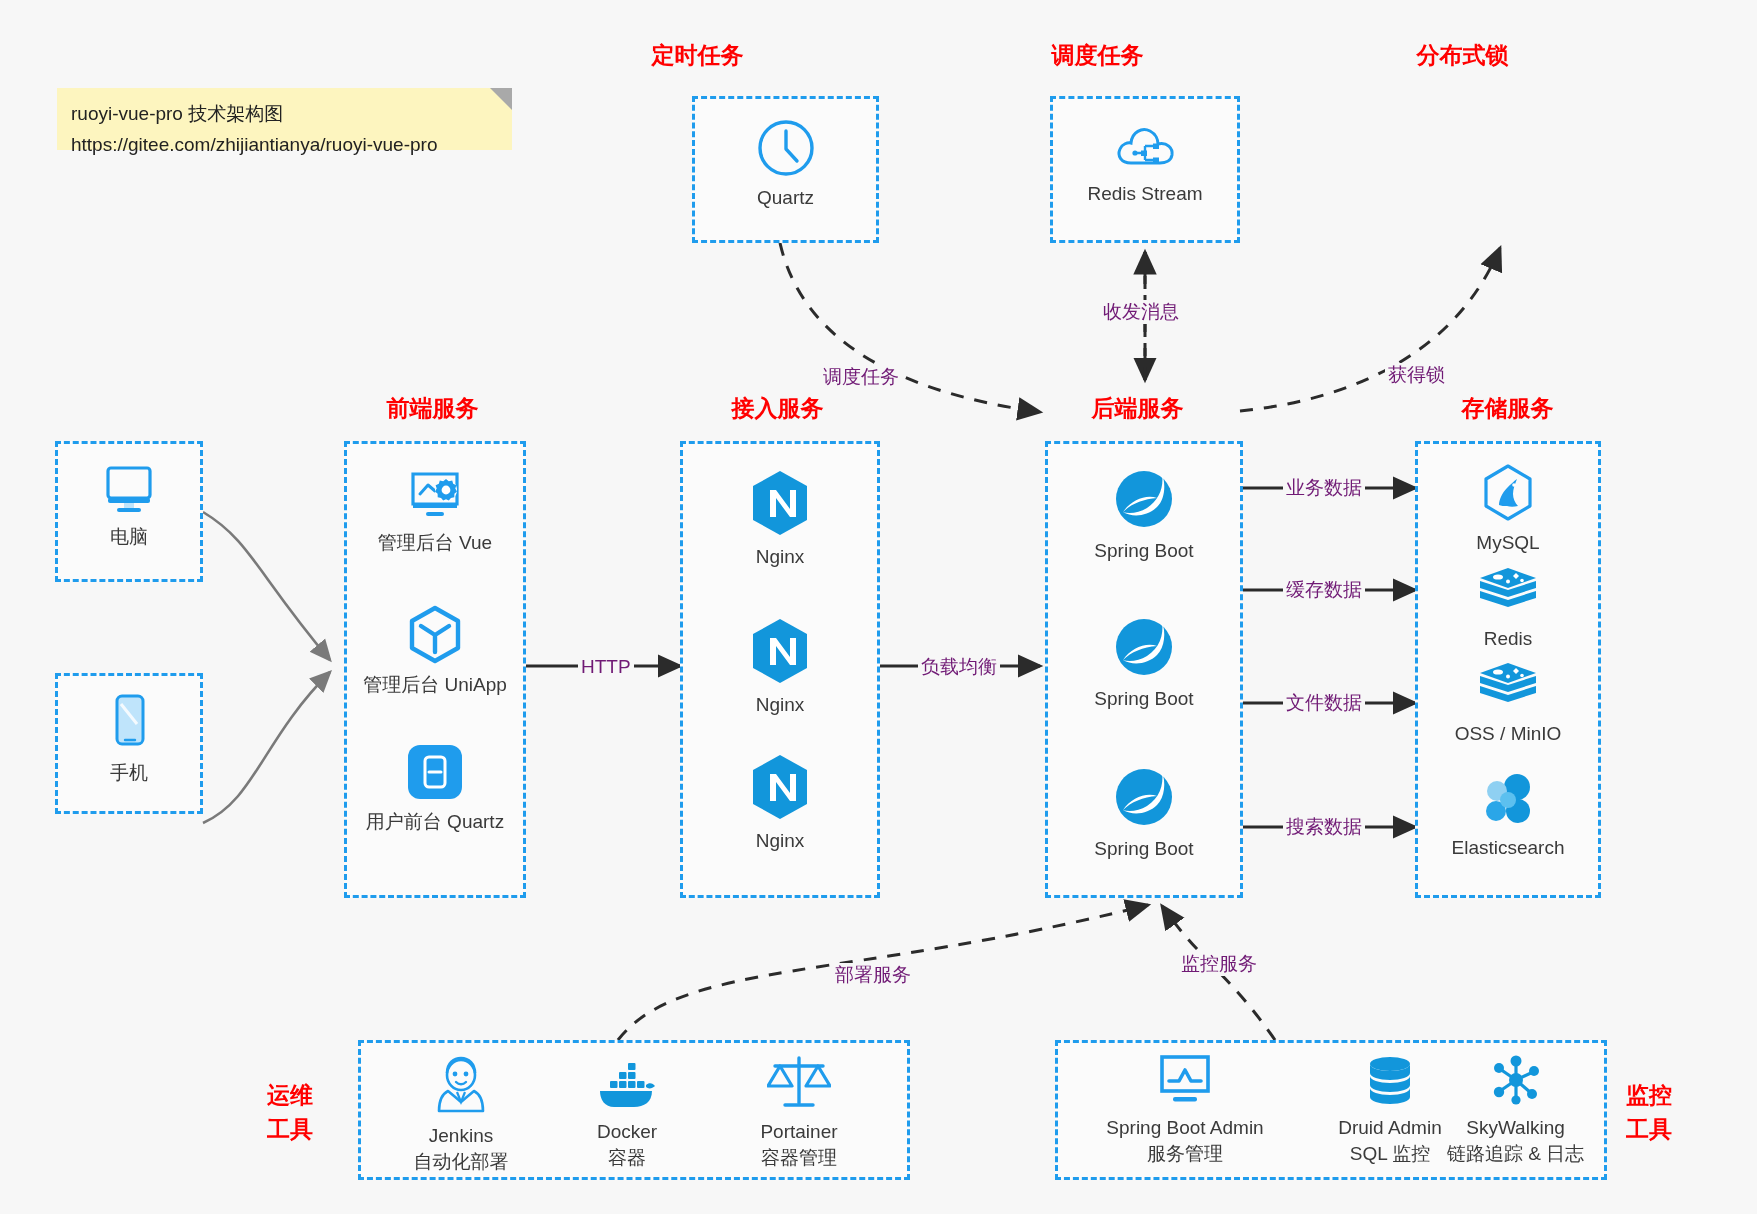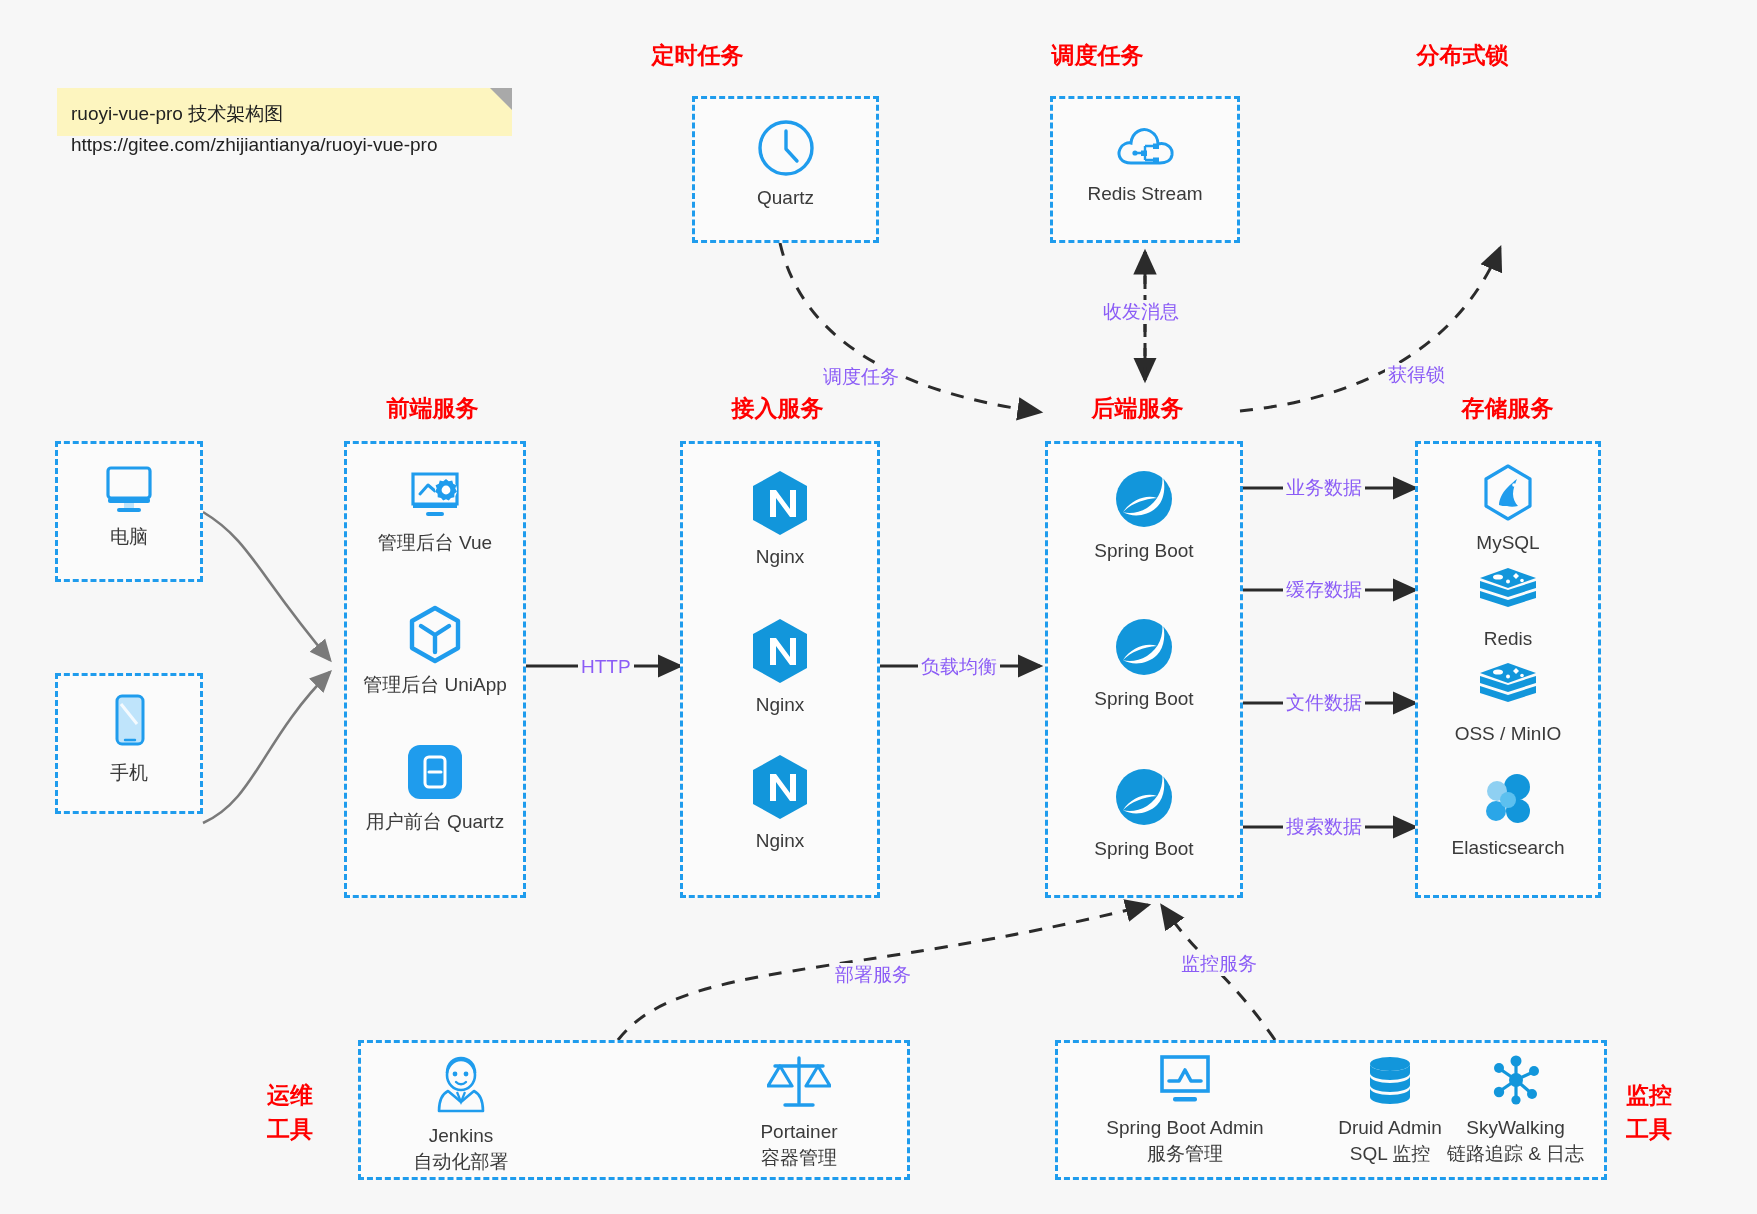--- a/index.html
+++ b/index.html
@@ -9,21 +9,21 @@
     background:#f7f7f7;
     font-family:"Liberation Sans","DejaVu Sans",sans-serif;
     overflow:hidden;
     position:relative;
   }
   #canvas{position:absolute;left:0;top:0;width:1757px;height:1214px;}
   svg.wires{position:absolute;left:0;top:0;width:1757px;height:1214px;pointer-events:none;}
 
   
   .note{
-    position:absolute;left:57px;top:88px;width:455px;height:48px;
+    position:absolute;left:57px;top:88px;width:455px;height:62px;
     background:#fdf5bf;
     padding:10px 14px 0 14px;
     box-sizing:border-box;
     font-size:19px;color:#222;line-height:31px;
     white-space:nowrap;
   }
   .note .fold{
     position:absolute;right:0;top:0;width:0;height:0;
     border-left:22px solid transparent;
     border-top:22px solid #a9a9a9;
@@ -60,21 +60,21 @@
   .node .lbl{
     font-size:19px;color:#3a3a3a;margin-top:6px;white-space:nowrap;line-height:26px;
   }
   .node .lbl2{
     font-size:19px;color:#3a3a3a;white-space:nowrap;line-height:26px;
   }
 
   
   .elabel{
     position:absolute;
-    font-size:19px;color:#8b5cf6;
+    font-size:19px;color:#701a75;
     background:#f7f7f7;
     padding:0 3px;
     white-space:nowrap;
     line-height:24px;
     text-align:right;
   }
 </style>
 </head>
 <body>
 
@@ -356,20 +356,39 @@
           <circle cx="36" cy="19" r="2.4" fill="#1f9ced"></circle>
           <path d="M26 27 C29 30 33 30 36 27" fill="none" stroke="#1f9ced" stroke-width="2.4" stroke-linecap="round"></path>
           <path d="M18 36 C12 39 9 45 9 56 L53 56 C53 45 50 39 44 36 L38 41 L31 47 L24 41 Z" fill="none" stroke="#1f9ced" stroke-width="2.6" stroke-linejoin="round"></path>
           <path d="M27 37 L31 47 L35 37" fill="none" stroke="#1f9ced" stroke-width="2.2"></path>
         </svg>
       </span>
       <span class="lbl">Jenkins</span>
       <span class="lbl2">自动化部署</span>
     </div>
 
+    <div class="node" style="left:186px;top:12px;width:160px;">
+      <span class="ico">
+        <svg width="66" height="58" viewBox="0 0 66 58">
+          <g fill="#1296db">
+            <rect x="16" y="26" width="7.5" height="7" rx="1"></rect>
+            <rect x="25" y="26" width="7.5" height="7" rx="1"></rect>
+            <rect x="34" y="26" width="7.5" height="7" rx="1"></rect>
+            <rect x="25" y="17" width="7.5" height="7" rx="1"></rect>
+            <rect x="34" y="17" width="7.5" height="7" rx="1"></rect>
+            <rect x="34" y="8" width="7.5" height="7" rx="1"></rect>
+            <rect x="43" y="26" width="7.5" height="7" rx="1"></rect>
+          </g>
+          <path d="M6 36 L58 36 C58 47 50 52 40 52 L20 52 C11 52 6 45 6 36 Z" fill="#1296db"></path>
+          <path d="M52 30 C55 27 59 28 61 31 C58 34 54 34 52 32 Z" fill="#1296db"></path>
+        </svg>
+      </span>
+      <span class="lbl">Docker</span>
+      <span class="lbl2">容器</span>
+    </div>
 
     <div class="node" style="left:352px;top:10px;width:172px;">
       <span class="ico">
         <svg width="64" height="60" viewBox="0 0 64 60">
           <line x1="32" y1="5" x2="32" y2="50" stroke="#1f9ced" stroke-width="3.4" stroke-linecap="round"></line>
           <line x1="8" y1="13" x2="56" y2="13" stroke="#1f9ced" stroke-width="3.4" stroke-linecap="round"></line>
           <line x1="18" y1="52" x2="46" y2="52" stroke="#1f9ced" stroke-width="3.4" stroke-linecap="round"></line>
           <path d="M1 33 L13 13 L25 33 Z" fill="none" stroke="#1f9ced" stroke-width="3.2" stroke-linejoin="round"></path>
           <path d="M39 33 L51 13 L63 33 Z" fill="none" stroke="#1f9ced" stroke-width="3.2" stroke-linejoin="round"></path>
         </svg>

